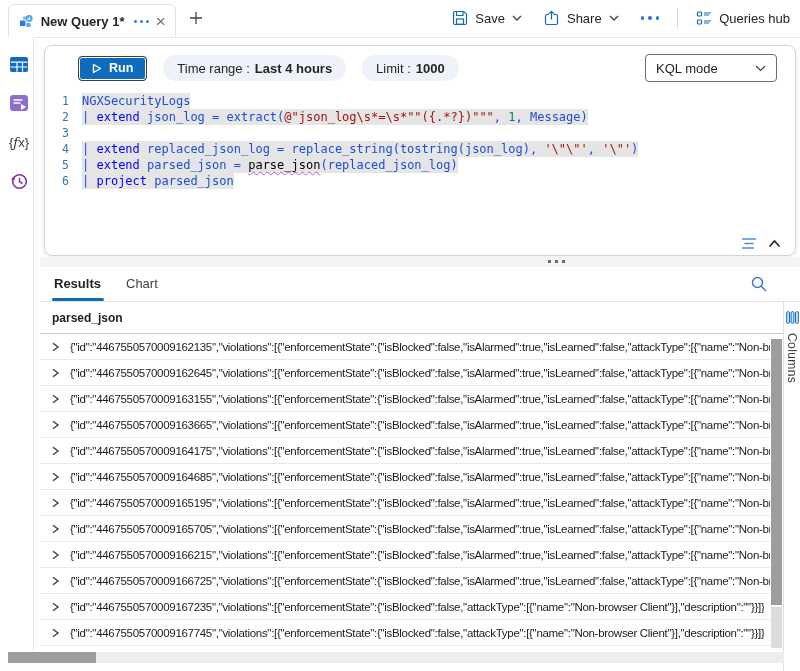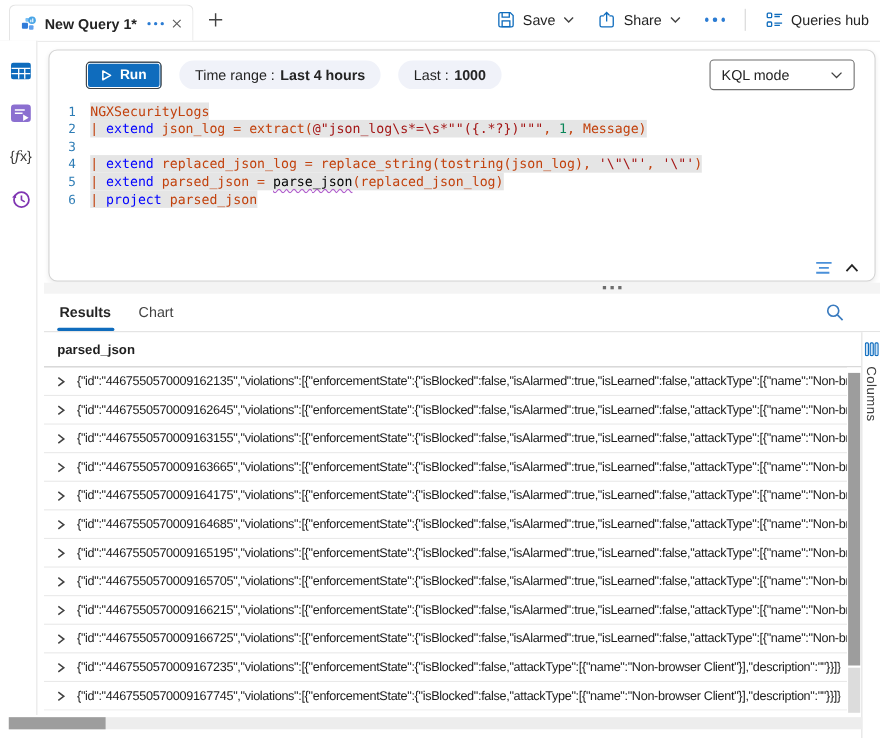--- a/index.html
+++ b/index.html
@@ -39,21 +39,21 @@
         padding:0 14px;font-size:13px;gap:5px;white-space:nowrap;cursor:pointer;text-align:right;}
   .pill .val{font-weight:700;}
   .kql-select{margin-left:auto;margin-right:4px;width:132px;height:28px;border:1px solid #6f6f6f;border-radius:4px;
         display:flex;align-items:center;justify-content:space-between;padding:0 10px;font-size:13px;box-sizing:border-box;cursor:pointer;background:#fff;}
 
   .editor{position:absolute;left:0;top:47px;right:10px;bottom:18px;font-family:"DejaVu Sans Mono",monospace;font-size:12px;overflow:hidden;}
   .ed-line{display:flex;height:16px;line-height:16px;white-space:pre;}
   .ln{flex:none;width:24px;text-align:right;padding-right:13px;color:#2d7cb5;font-size:11.5px;}
   .code{white-space:pre;}
   .code-hl{background:#e5e5e5;}
-  .tok-plain{color:#c2410c;}
+  .tok-plain{color:#1d4ed8;}
   .tok-kw{color:#0000ff;}
   .tok-str{color:#a31515;}
   .tok-num{color:#098658;}
   .tok-squiggle{color:#000;text-decoration:underline wavy #b05ecc;text-decoration-thickness:1px;text-underline-offset:2px;}
   .editor-foot{position:absolute;right:14px;bottom:5px;display:flex;align-items:center;gap:10px;}
 
   
   .splitter{position:absolute;left:40px;top:257px;width:760px;height:10px;background:#f4f4f4;cursor:row-resize;}
   .splitter .dots{position:absolute;left:508px;top:3px;display:flex;gap:4px;}
   .splitter .dots i{width:3px;height:3px;background:#6d6d6d;display:block;}
@@ -188,21 +188,21 @@
         <svg width="10" height="11" viewBox="0 0 10 11">
           <path d="M1.5 1.5L8.5 5.5 1.5 9.5z" fill="none" stroke="#fff" stroke-width="1.4" stroke-linejoin="round"></path>
         </svg>
         <span>Run</span>
       </button>
       <span class="pill">
         <span>Time range :</span>
         <span class="val">Last 4 hours</span>
       </span>
       <span class="pill">
-        <span>Last :</span>
+        <span>Limit :</span>
         <span class="val">1000</span>
       </span>
       <span class="kql-select">
         <span>KQL mode</span>
         <svg width="11" height="7" viewBox="0 0 11 7">
           <path d="M1 1l4.5 4.5L10 1" fill="none" stroke="#424242" stroke-width="1.2"></path>
         </svg>
       </span>
     </div>
 

